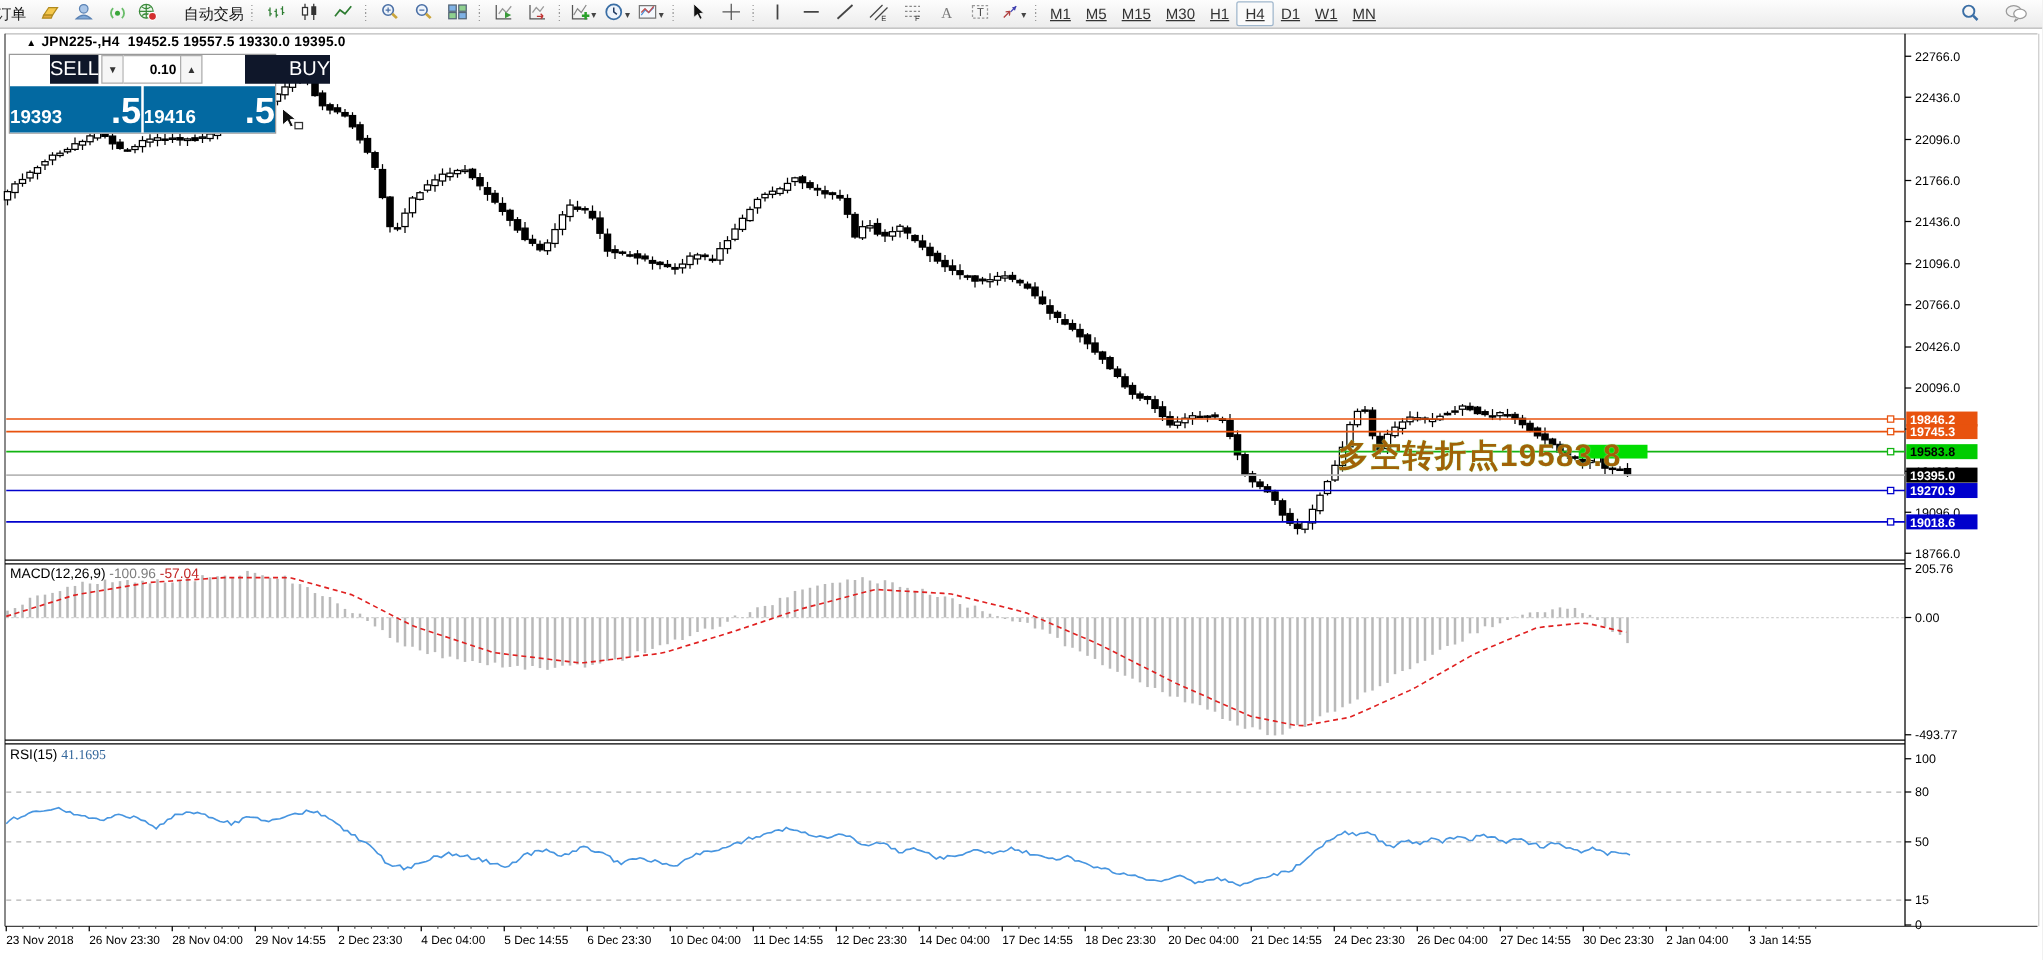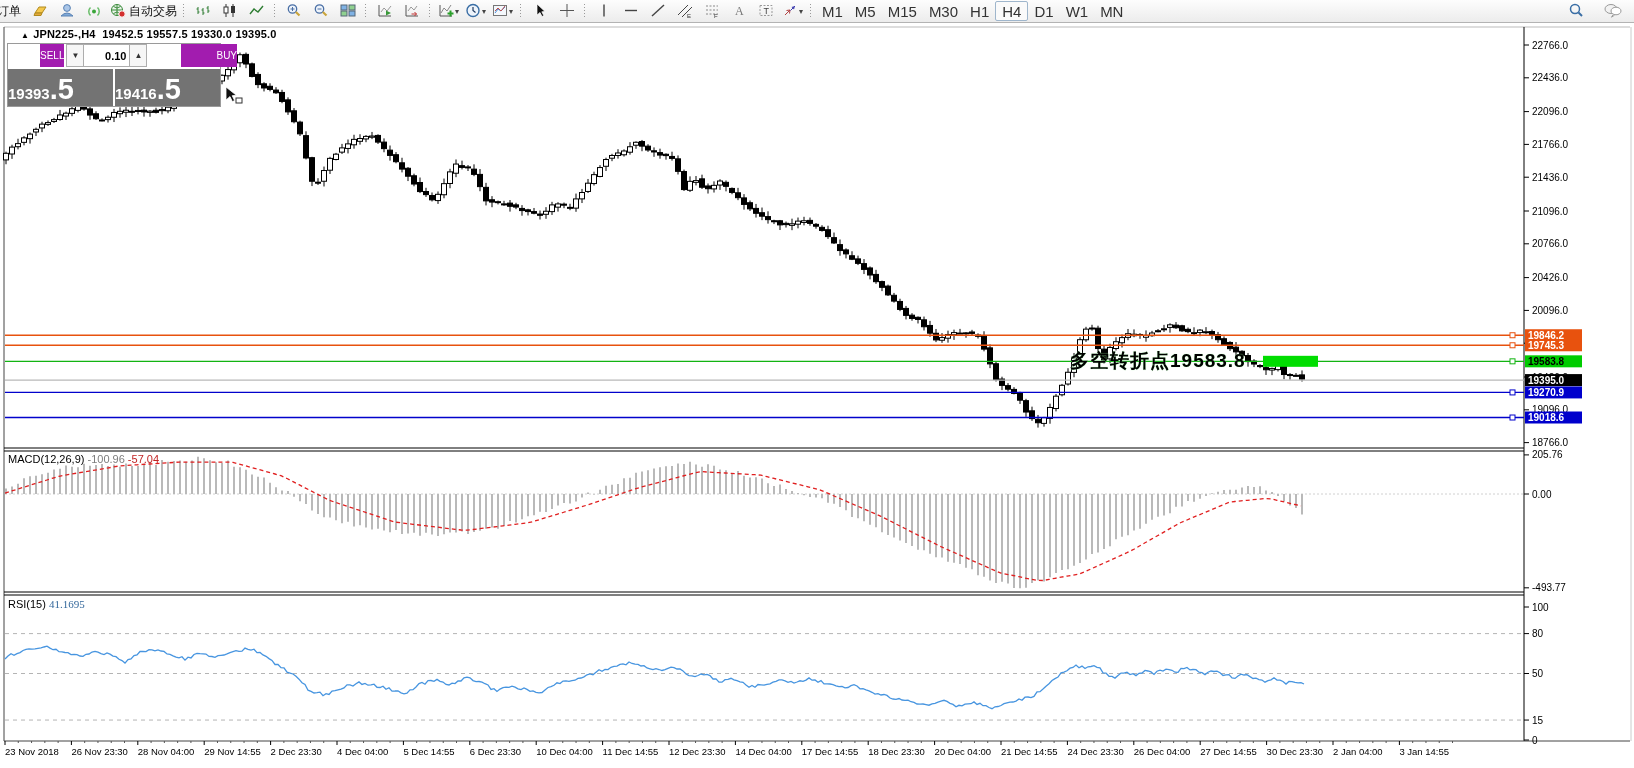--- a/index.html
+++ b/index.html
@@ -3,46 +3,46 @@
 <meta charset="utf-8">
 <style>
   html,body{margin:0;padding:0;background:#e8e8e8;}
   #screen{position:relative;width:1634px;height:768px;background:#fff;overflow:hidden;
           font-family:"Liberation Sans",sans-serif;-webkit-font-smoothing:antialiased;}
   
   #toolbar{position:absolute;left:0;top:0;width:1634px;height:22px;z-index:20;
            background:linear-gradient(#fdfdfd,#ececec);border-bottom:1px solid #b3b3b3;
            display:flex;align-items:center;font-size:11px;color:#222;}
   .tb-btn{height:20px;min-width:23px;padding:11px 2px;display:flex;align-items:center;justify-content:center;cursor:default;}
-  .tb-btn .lbl{margin-left:2px;font-size:12px;color:#111;}
+  .tb-btn .lbl{margin-left:20px;font-size:12px;color:#111;}
   .tb-caret{font-size:8px;color:#444;margin-left:1px;}
   .tb-sep{width:6px;height:16px;margin:0 2px;background:repeating-linear-gradient(#9a9a9a 0 1px,transparent 1px 3px);background-size:1px 14px;background-position:2px 1px;background-repeat:no-repeat;}
   .clip-label{display:inline-block;width:25px;overflow:hidden;white-space:nowrap;margin-left:-8px;font-size:12px;color:#111;}
-  .tf-btn{height:18px;padding:0 6px;display:flex;align-items:center;font-size:15px;color:#333;}
+  .tf-btn{height:18px;padding:0 6px;display:flex;align-items:center;font-size:12px;color:#333;text-decoration:underline;}
   .tf-btn.active{background:#fafafa;border:1px solid #9fb6cc;border-radius:2px;}
   #tb-right{margin-left:auto;display:flex;align-items:center;padding-right:8px;gap:10px;}
   
   #symbol-bar{position:absolute;left:21px;top:28px;z-index:12;font-size:11px;font-weight:bold;color:#000;letter-spacing:.2px;}
   #symbol-bar .tri{font-size:8px;margin-right:4px;}
   #trade-panel{position:absolute;left:7px;top:43px;width:212px;z-index:12;border:1px solid #9a9a9a;background:#fff;}
   .tp-row1{display:flex;height:23px;border-bottom:2px solid #fff;}
-  .tp-sell,.tp-buy{width:58px;background:#a21caf;color:#fff;font-size:10px;display:flex;align-items:center;justify-content:center;margin-left:32px;}
+  .tp-sell,.tp-buy{width:58px;background:#0f172a;color:#fff;font-size:16px;display:flex;align-items:center;justify-content:center;margin-left:32px;}
   .tp-buy{width:60px;padding-left:35px;}
   .tp-vol{flex:1;display:flex;background:#fff;border-left:2px solid #fff;border-right:2px solid #fff;}
   .tp-step{width:16px;display:flex;align-items:center;justify-content:center;font-size:8px;color:#333;border:1px solid #adadad;background:#f6f6f6;}
   .tp-volinput{flex:1;border:1px solid #adadad;border-left:none;border-right:none;outline:none;text-align:right;font-size:11px;font-weight:bold;font-family:"Liberation Sans",sans-serif;width:40px;padding-right:3px;}
   .tp-row2{display:flex;height:37px;background:#fff;gap:2px;}
-  .tp-price{flex:1;background:#737373;color:#fff;display:flex;align-items:flex-end;justify-content:flex-start;padding-bottom:2px;}
+  .tp-price{flex:1;background:#0369a1;color:#fff;display:flex;align-items:flex-end;justify-content:space-between;padding-bottom:2px;}
   .tp-pm{font-size:15px;font-weight:bold;line-height:1.4;}
   .tp-pb{font-size:29px;font-weight:bold;line-height:0.95;}
   #macd-label{position:absolute;left:8px;top:453px;z-index:12;font-size:11px;color:#000;}
   #macd-label .v1{color:#7d7d7d;margin-top:18px;} #macd-label .v2{color:#c22525;}
   #rsi-label{position:absolute;left:8px;top:598px;z-index:12;font-size:11px;color:#000;}
   #rsi-label .v1{color:#33679b;font-family:Liberation Serif, serif;}
-  #annotation{position:absolute;left:1070px;top:348px;z-index:13;font-size:19px;font-weight:bold;color:#000000;
+  #annotation{position:absolute;left:1070px;top:348px;z-index:13;font-size:25px;font-weight:bold;color:#a16207;
               text-shadow:0 0 1px #9effa0;white-space:nowrap;letter-spacing:1px;}
   #mouse-cursor{position:absolute;left:224px;top:86px;z-index:14;}
   #chart-svg{position:absolute;left:0;top:0;z-index:5;}
 </style>
 </head>
 <body>
 
 <div id="screen">
   <div id="toolbar">
       <div class="tb-btn">

